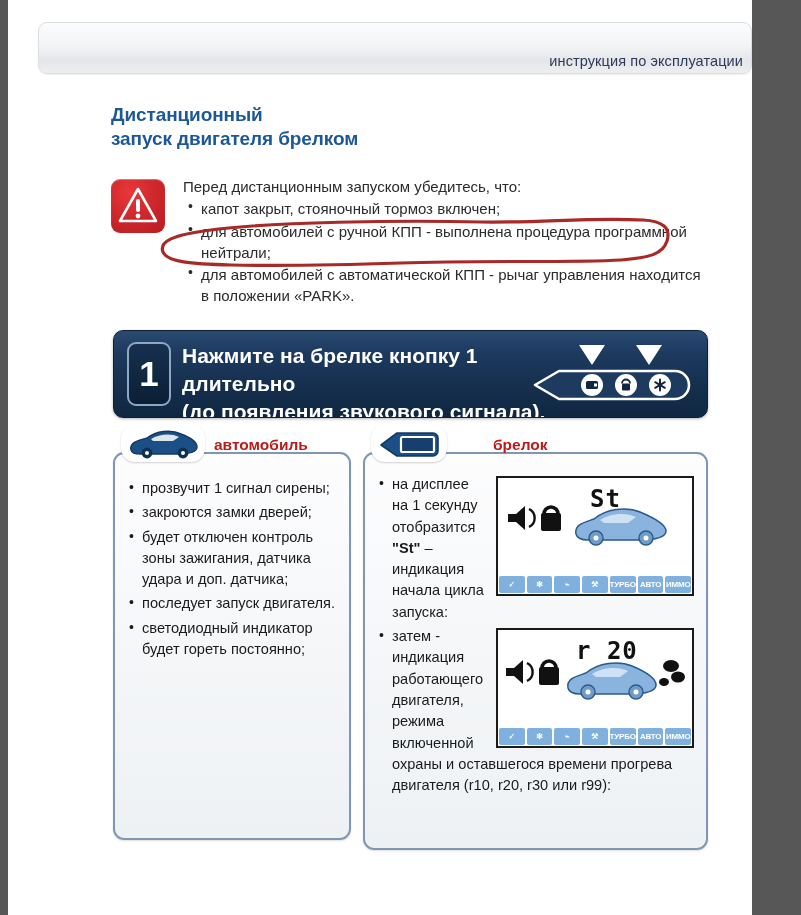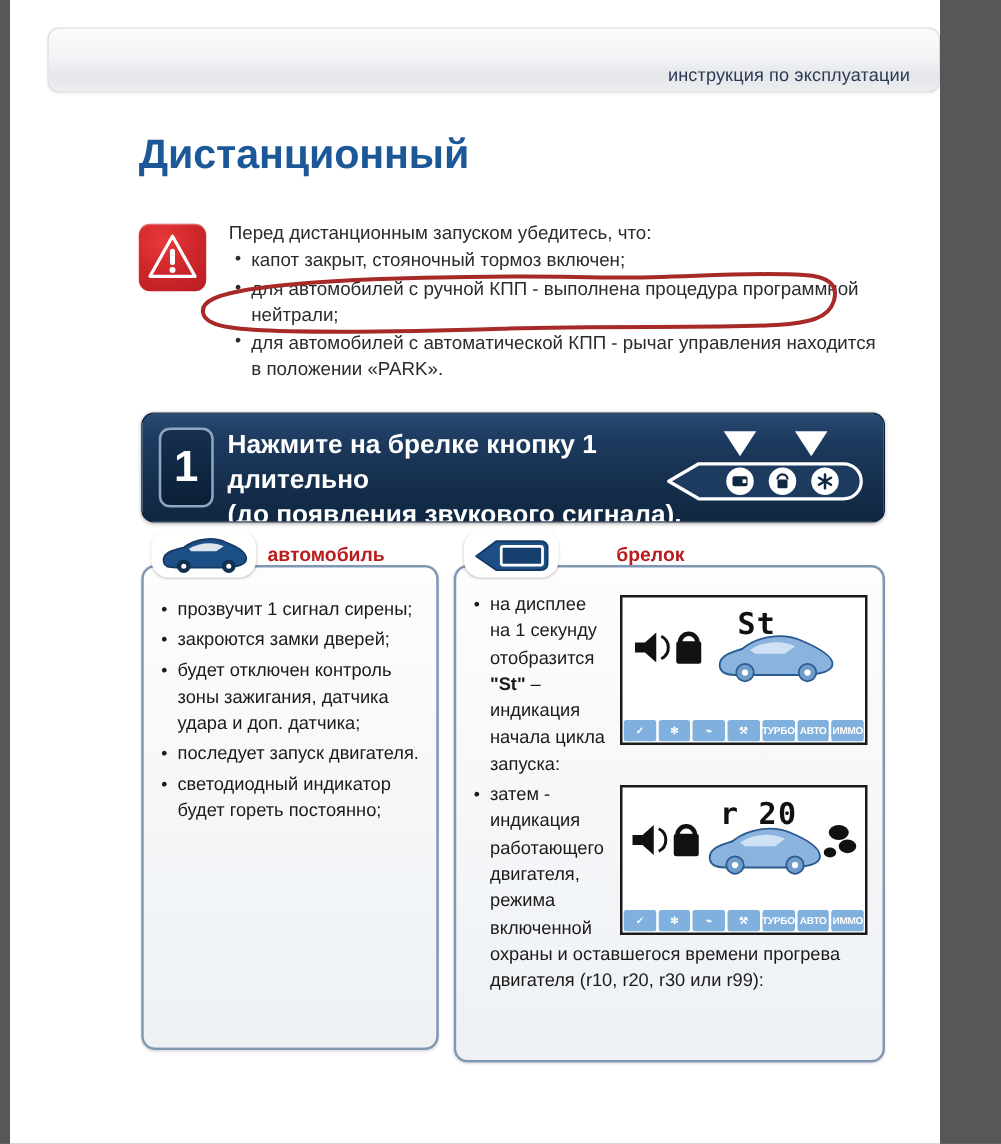--- a/index.html
+++ b/index.html
@@ -21,32 +21,32 @@
     position: absolute;
     left: 30px; top: 22px;
     width: 714px; height: 52px;
     background: linear-gradient(to bottom, #fbfcfd 0%, #f3f4f6 45%, #e4e6e9 75%, #eceef0 100%);
     border: 1px solid #dcdee1;
     border-radius: 9px;
     box-shadow: 0 1px 2px rgba(0,0,0,0.07);
   }
   .header-text {
     position: absolute;
-    right: 23px; top: 30px;
+    right: 8px; top: 30px;
     font-size: 14.5px;
     color: #2c3a56;
     letter-spacing: .1px;
   }
 
   
   .title {
     position: absolute;
     left: 103px; top: 103px;
     width: 600px;
-    font-size: 33px;
+    font-size: 19px;
     font-weight: bold;
     line-height: 1.24;
     color: #1c5897;
     letter-spacing: -0.1px;
   }
   .title .l2 { display: block; }
 
   
   .warn-wrap { position: absolute; left: 103px; top: 176px; width: 600px; }
   .warn-icon {
@@ -204,20 +204,21 @@
 <body>
 
 <div id="page">
 
   <div class="header-bar">
     <div class="header-text">инструкция по эксплуатации</div>
   </div>
 
   <div class="title">
     <span>Дистанционный</span>
+    <span class="l2">запуск двигателя брелком</span>
   </div>
 
   <div class="warn-wrap">
     <div class="warn-icon">
       <svg width="40" height="40" viewBox="0 0 40 40">
         <path d="M20 3 L38 35 L2 35 Z" fill="none" stroke="#ffffff" stroke-width="2.6" stroke-linejoin="round"></path>
         <rect x="18" y="13" width="4" height="13" rx="2" fill="#ffffff"></rect>
         <circle cx="20" cy="30" r="2.4" fill="#ffffff"></circle>
       </svg>
     </div>

